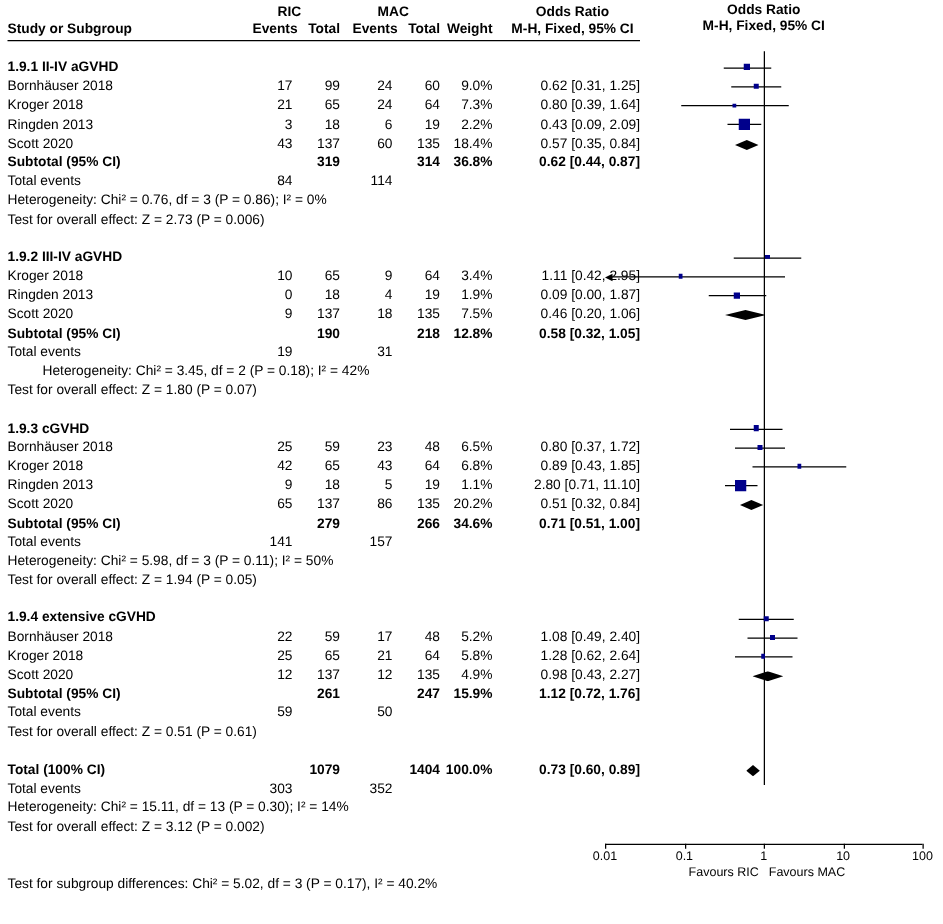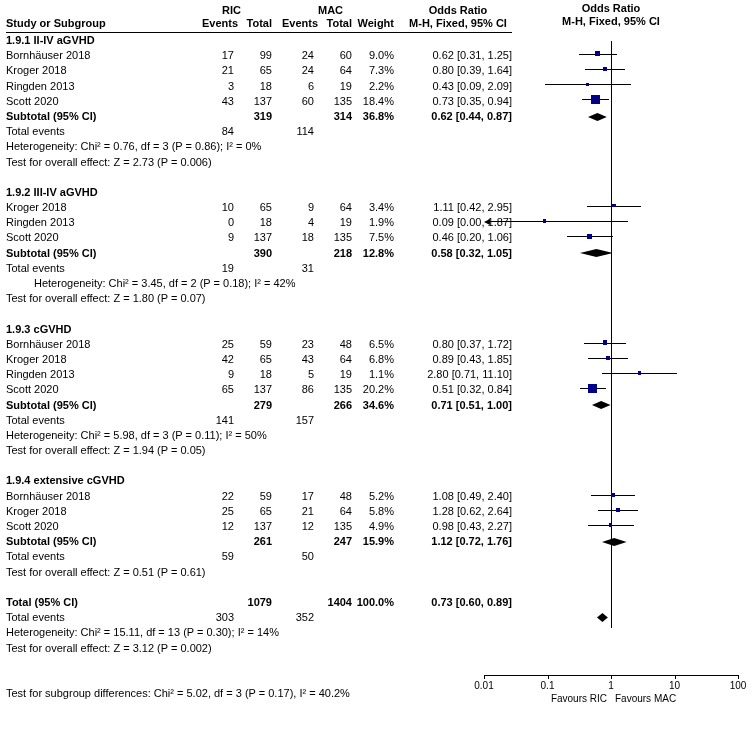--- a/index.html
+++ b/index.html
@@ -44,36 +44,36 @@
 </style>
 </head>
 <body>
 
 <div id="wrap">
 
   <div class="tbl">
 
     <div class="hdr-row" style="height:13px;">
       <div class="c" style="left:216px;">RIC</div>
-      <div class="c" style="left:312px;">MAC</div>
+      <div class="c" style="left:296px;">MAC</div>
       <div class="c" style="left:398px;width:108px;text-align:center;">Odds Ratio</div>
     </div>
 
     <div class="hdr-row hdr-row2" style="height:15px;">
       <div class="c cStudy">Study or Subgroup</div>
       <div class="c cEv1">Events</div>
       <div class="c cTot1">Total</div>
       <div class="c cEv2">Events</div>
       <div class="c cTot2">Total</div>
       <div class="c cWt">Weight</div>
       <div class="c cOr" style="text-align:center;">M-H, Fixed, 95% CI</div>
     </div>
     <div class="rule" style="left:0;top:28px;width:506px;"></div>
 
-    <div id="rows" style="position:relative;margin-top:2px;">
+    <div id="rows" style="position:relative;margin-top:16px;">
         <div class="txt">
           <span style="font-weight: bold; left: 0px; top: 0px;">1.9.1 II-IV aGVHD</span>
         </div>
         <div class="row">
           <div class="c cStudy">Bornhäuser 2018</div>
           <div class="c cEv1">17</div>
           <div class="c cTot1">99</div>
           <div class="c cEv2">24</div>
           <div class="c cTot2">60</div>
           <div class="c cWt">9.0%</div>
@@ -97,21 +97,21 @@
           <div class="c cWt">2.2%</div>
           <div class="c cOr">0.43 [0.09, 2.09]</div>
         </div>
         <div class="row">
           <div class="c cStudy">Scott 2020</div>
           <div class="c cEv1">43</div>
           <div class="c cTot1">137</div>
           <div class="c cEv2">60</div>
           <div class="c cTot2">135</div>
           <div class="c cWt">18.4%</div>
-          <div class="c cOr">0.73 [0.35, 0.94]</div>
+          <div class="c cOr">0.57 [0.35, 0.84]</div>
         </div>
         <div class="row">
           <div class="c cStudy b">Subtotal (95% CI)</div>
           <div class="c cEv1 b"></div>
           <div class="c cTot1 b">319</div>
           <div class="c cEv2 b"></div>
           <div class="c cTot2 b">314</div>
           <div class="c cWt b">36.8%</div>
           <div class="c cOr b">0.62 [0.44, 0.87]</div>
         </div>
@@ -153,21 +153,21 @@
           <div class="c cEv1">9</div>
           <div class="c cTot1">137</div>
           <div class="c cEv2">18</div>
           <div class="c cTot2">135</div>
           <div class="c cWt">7.5%</div>
           <div class="c cOr">0.46 [0.20, 1.06]</div>
         </div>
         <div class="row">
           <div class="c cStudy b">Subtotal (95% CI)</div>
           <div class="c cEv1 b"></div>
-          <div class="c cTot1 b">390</div>
+          <div class="c cTot1 b">190</div>
           <div class="c cEv2 b"></div>
           <div class="c cTot2 b">218</div>
           <div class="c cWt b">12.8%</div>
           <div class="c cOr b">0.58 [0.32, 1.05]</div>
         </div>
         <div class="row">
           <div class="c cStudy">Total events</div>
           <div class="c cEv1">19</div>
           <div class="c cEv2">31</div>
         </div>
@@ -280,21 +280,21 @@
         <div class="row">
           <div class="c cStudy">Total events</div>
           <div class="c cEv1">59</div>
           <div class="c cEv2">50</div>
         </div>
         <div class="txt">
           <span style="left: 0px; top: 0px;">Test for overall effect: Z = 0.51 (P = 0.61)</span>
         </div>
         <div class="row"></div>
         <div class="row">
-          <div class="c cStudy b">Total (95% CI)</div>
+          <div class="c cStudy b">Total (100% CI)</div>
           <div class="c cEv1 b"></div>
           <div class="c cTot1 b">1079</div>
           <div class="c cEv2 b"></div>
           <div class="c cTot2 b">1404</div>
           <div class="c cWt b">100.0%</div>
           <div class="c cOr b">0.73 [0.60, 0.89]</div>
         </div>
         <div class="row">
           <div class="c cStudy">Total events</div>
           <div class="c cEv1">303</div>

